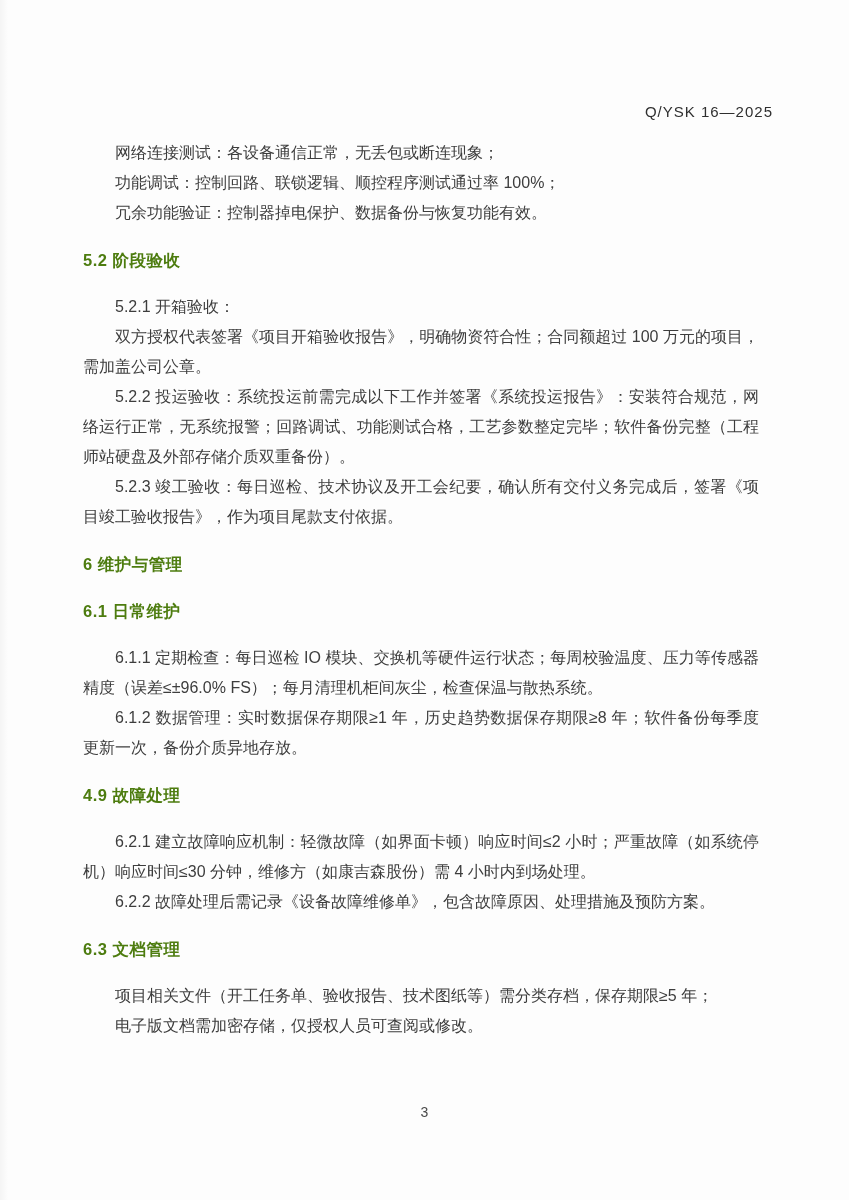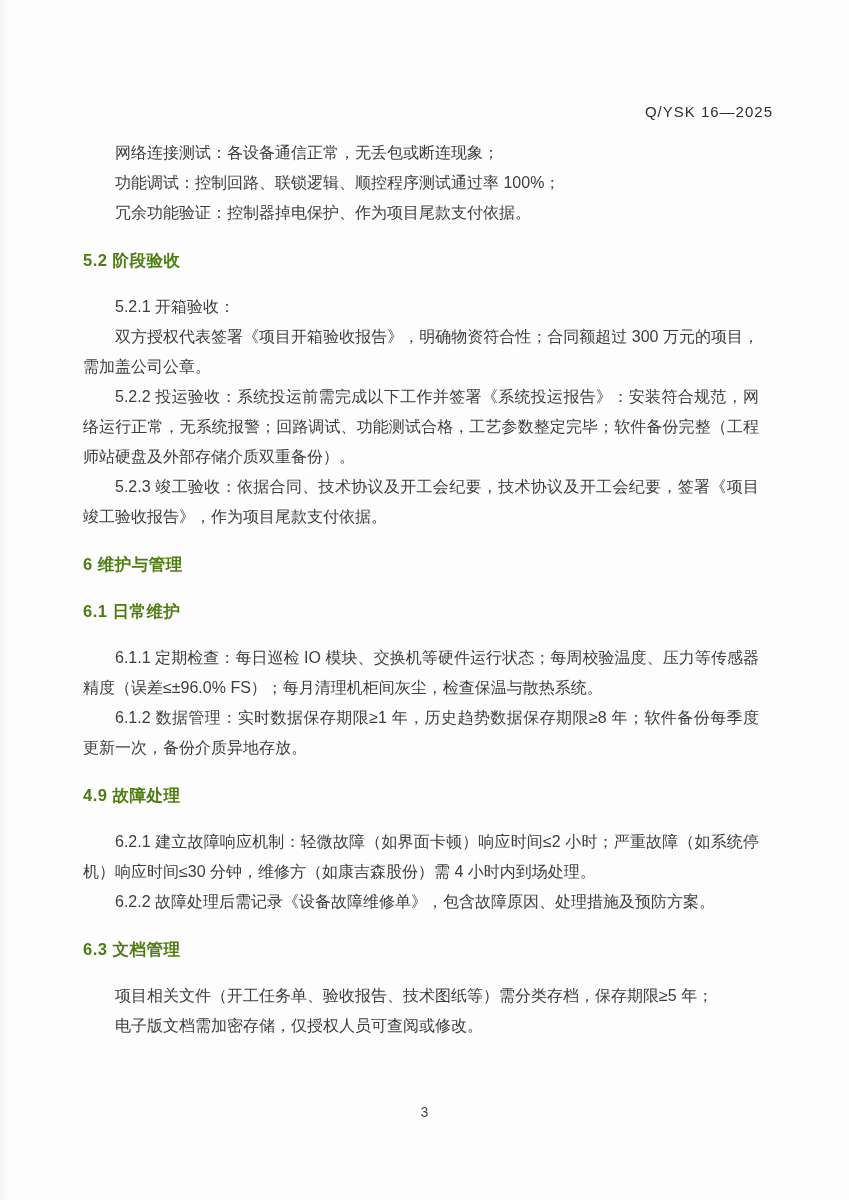--- a/index.html
+++ b/index.html
@@ -78,26 +78,26 @@
 <div class="page" style="color: rgb(61, 61, 61); background: rgb(253, 253, 253);">
   <div class="scan-edge"></div>
 
   <div class="page-header">
     <span>Q/YSK 16—2025</span>
   </div>
 
   <div class="page-body">
       <div class="para">网络连接测试：各设备通信正常，无丢包或断连现象；</div>
       <div class="para">功能调试：控制回路、联锁逻辑、顺控程序测试通过率 100%；</div>
-      <div class="para">冗余功能验证：控制器掉电保护、作为项目尾款支付依据。</div>
+      <div class="para">冗余功能验证：控制器掉电保护、数据备份与恢复功能有效。</div>
       <div class="heading2">5.2 阶段验收</div>
       <div class="para">5.2.1 开箱验收：</div>
-      <div class="para">双方授权代表签署《项目开箱验收报告》，明确物资符合性；合同额超过 300 万元的项目，需加盖公司公章。</div>
+      <div class="para">双方授权代表签署《项目开箱验收报告》，明确物资符合性；合同额超过 100 万元的项目，需加盖公司公章。</div>
       <div class="para">5.2.2 投运验收：系统投运前需完成以下工作并签署《系统投运报告》：安装符合规范，网络运行正常，无系统报警；回路调试、功能测试合格，工艺参数整定完毕；软件备份完整（工程师站硬盘及外部存储介质双重备份）。</div>
-      <div class="para">5.2.3 竣工验收：依据合同、技术协议及开工会纪要，技术协议及开工会纪要，签署《项目竣工验收报告》，作为项目尾款支付依据。</div>
+      <div class="para">5.2.3 竣工验收：每日巡检、技术协议及开工会纪要，确认所有交付义务完成后，签署《项目竣工验收报告》，作为项目尾款支付依据。</div>
       <div class="heading1">6 维护与管理</div>
       <div class="heading2">6.1 日常维护</div>
       <div class="para">6.1.1 定期检查：每日巡检 IO 模块、交换机等硬件运行状态；每周校验温度、压力等传感器精度（误差≤±96.0% FS）；每月清理机柜间灰尘，检查保温与散热系统。</div>
       <div class="para">6.1.2 数据管理：实时数据保存期限≥1 年，历史趋势数据保存期限≥8 年；软件备份每季度更新一次，备份介质异地存放。</div>
       <div class="heading2">4.9 故障处理</div>
       <div class="para">6.2.1 建立故障响应机制：轻微故障（如界面卡顿）响应时间≤2 小时；严重故障（如系统停机）响应时间≤30 分钟，维修方（如康吉森股份）需 4 小时内到场处理。</div>
       <div class="para">6.2.2 故障处理后需记录《设备故障维修单》，包含故障原因、处理措施及预防方案。</div>
       <div class="heading2">6.3 文档管理</div>
       <div class="para">项目相关文件（开工任务单、验收报告、技术图纸等）需分类存档，保存期限≥5 年；</div>
       <div class="para">电子版文档需加密存储，仅授权人员可查阅或修改。</div>

